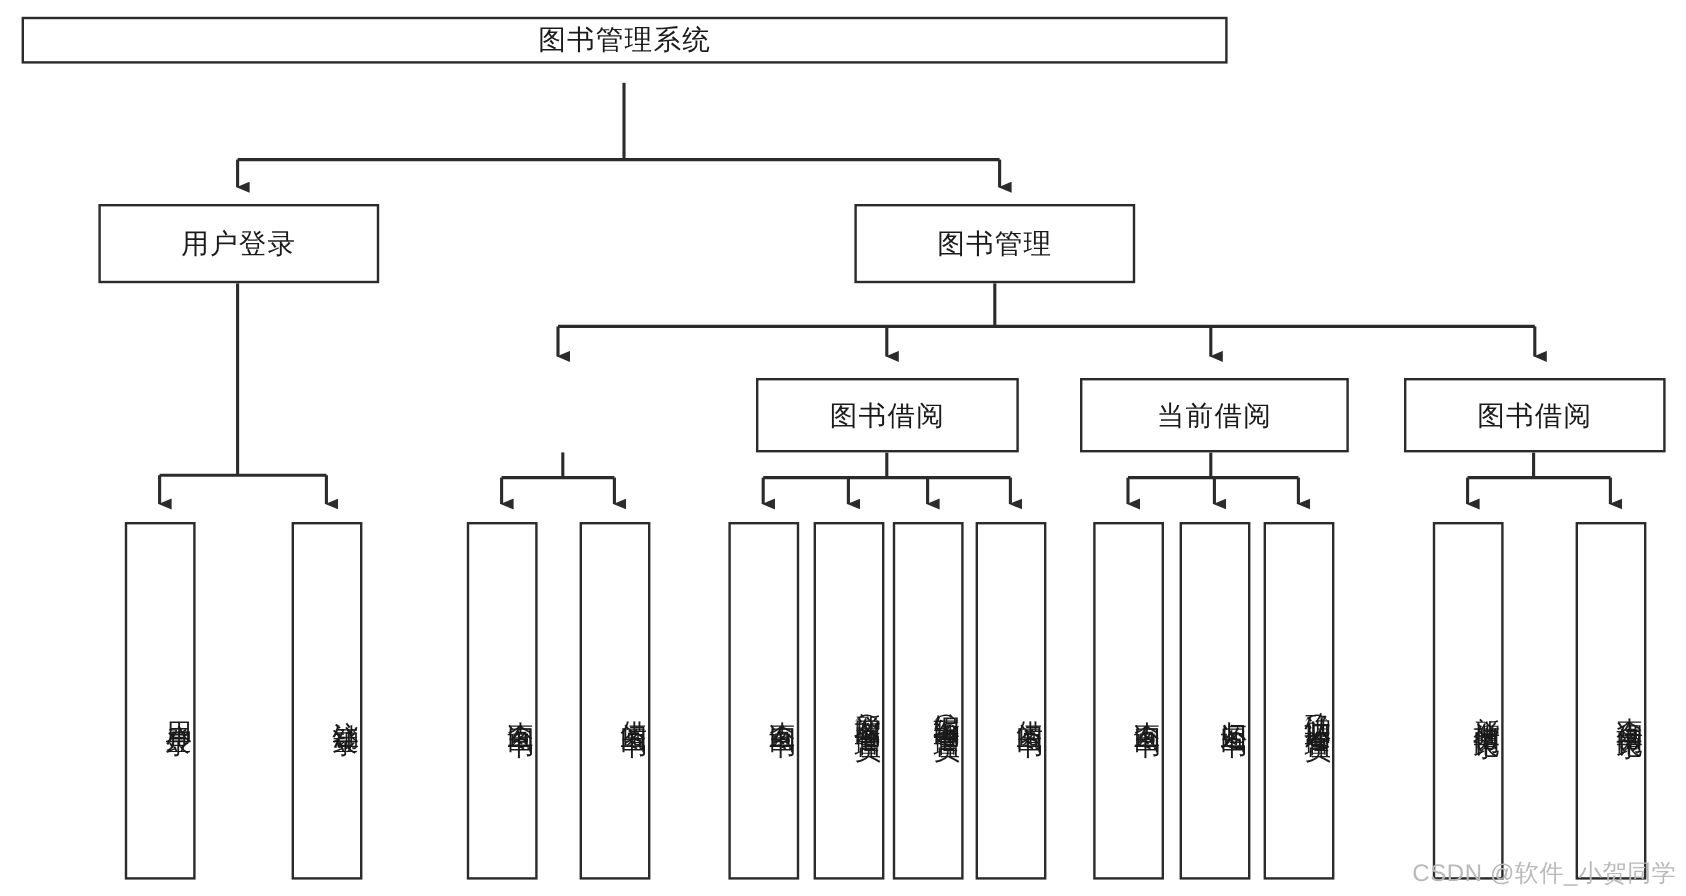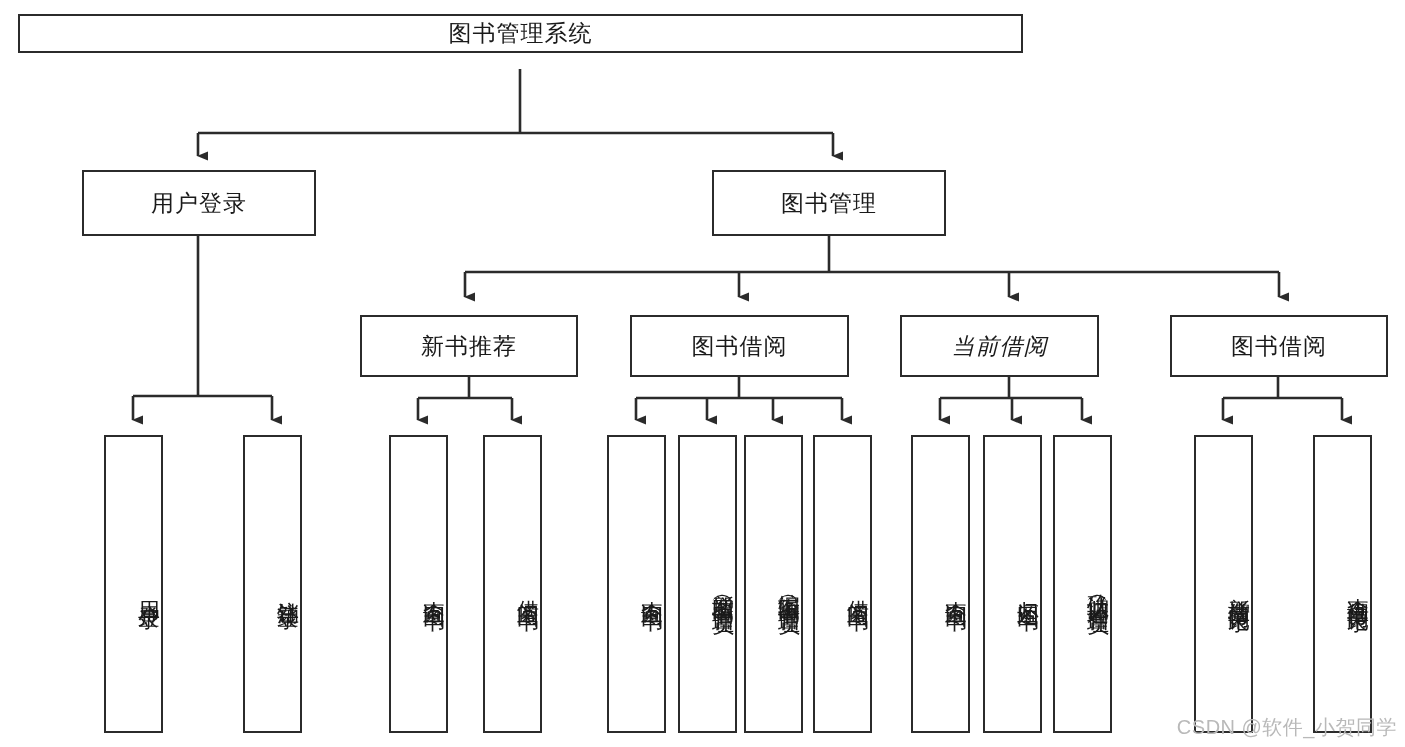--- a/index.html
+++ b/index.html
@@ -74,27 +74,24 @@
     <span>图书管理系统</span>
   </div>
 
   <div class="node h" style="left:82px;top:170px;width:234px;height:66px;">
     <span>用户登录</span>
   </div>
   <div class="node h" style="left:712px;top:170px;width:234px;height:66px;">
     <span>图书管理</span>
   </div>
 
-  <div class="node h" style="left:360px;top:315px;width:218px;height:62px;">
-    <span>新书推荐</span>
-  </div>
   <div class="node h" style="left:630px;top:315px;width:219px;height:62px;">
     <span>图书借阅</span>
   </div>
-  <div class="node h" style="left:900px;top:315px;width:199px;height:62px;font-style:italic;">
+  <div class="node h" style="left:900px;top:315px;width:224px;height:62px;">
     <span>当前借阅</span>
   </div>
   <div class="node h" style="left:1170px;top:315px;width:218px;height:62px;">
     <span>图书借阅</span>
   </div>
 
   <div class="node v" style="left:104px;top:435px;width:59px;height:298px;">
     <span>用户登录</span>
   </div>
   <div class="node v" style="left:243px;top:435px;width:59px;height:298px;">

